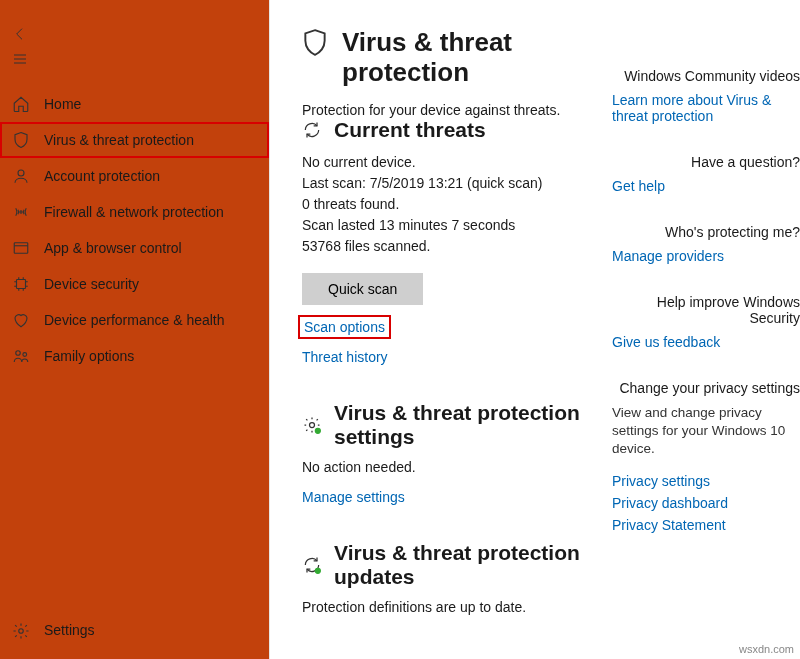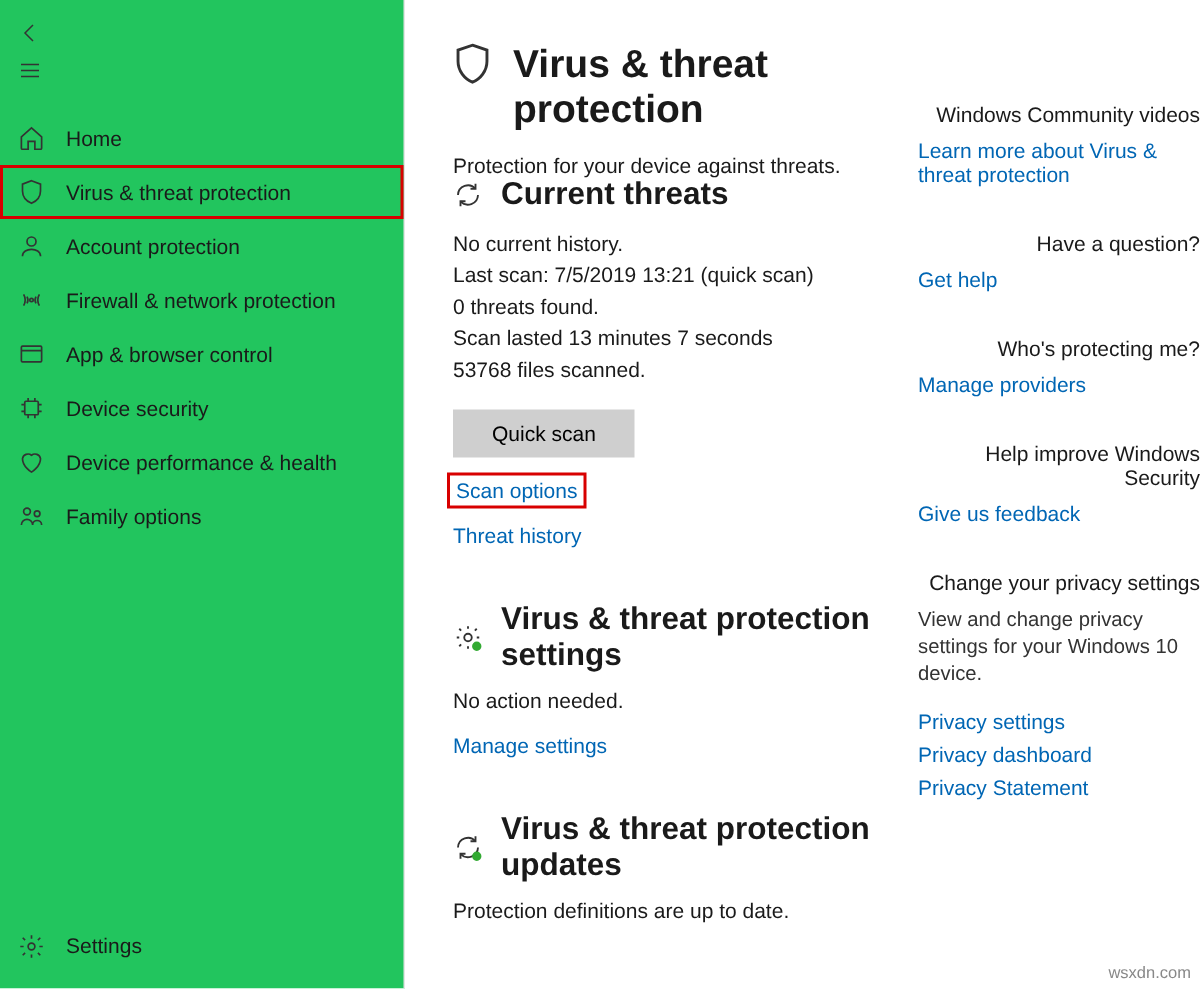--- a/index.html
+++ b/index.html
@@ -8,25 +8,25 @@
     font-size: 14px;
     color: #1a1a1a;
     background: #fff;
     width: 800px;
     height: 659px;
     overflow: hidden;
     display: flex;
   }
   .sidebar {
     width: 270px;
-    background: #22c55e;
+    background: #c2410c;
     border-right: 1px solid #e5e5e5;
     display: flex;
     flex-direction: column;
-    padding-top: 4px;
+    padding-top: 16px;
   }
   .top-icons { padding: 4px 12px 10px; }
   .top-icons .icon-btn { display:block; margin: 6px 0; }
   .icon-btn svg { width:16px; height:16px; stroke:#333; fill:none; stroke-width:1.5; }
   .nav { list-style: none; }
   .nav-item {
     display: flex;
     align-items: center;
     gap: 14px;
     padding: 9px 12px 9px 12px;
@@ -188,21 +188,21 @@
 
     <section class="section">
       <div class="section-head">
         <span class="sico"><svg viewBox="0 0 24 24">
               <path d="M4 12a8 8 0 0 1 14-5M20 12a8 8 0 0 1-14 5"></path>
               <path d="M18 3v4h-4M6 21v-4h4"></path>
             </svg></span>
         <h2>Current threats</h2>
       </div>
       <div class="status-lines">
-        <p>No current history.</p>
+        <p>No current device.</p>
         <p>Last scan: 7/5/2019 13:21 (quick scan)</p>
         <p>0 threats found.</p>
         <p>Scan lasted 13 minutes 7 seconds</p>
         <p>53768 files scanned.</p>
       </div>
       <button class="btn">Quick scan</button>
       <a class="link boxed">Scan options</a>
       <a class="link">Threat history</a>
     </section>
 

